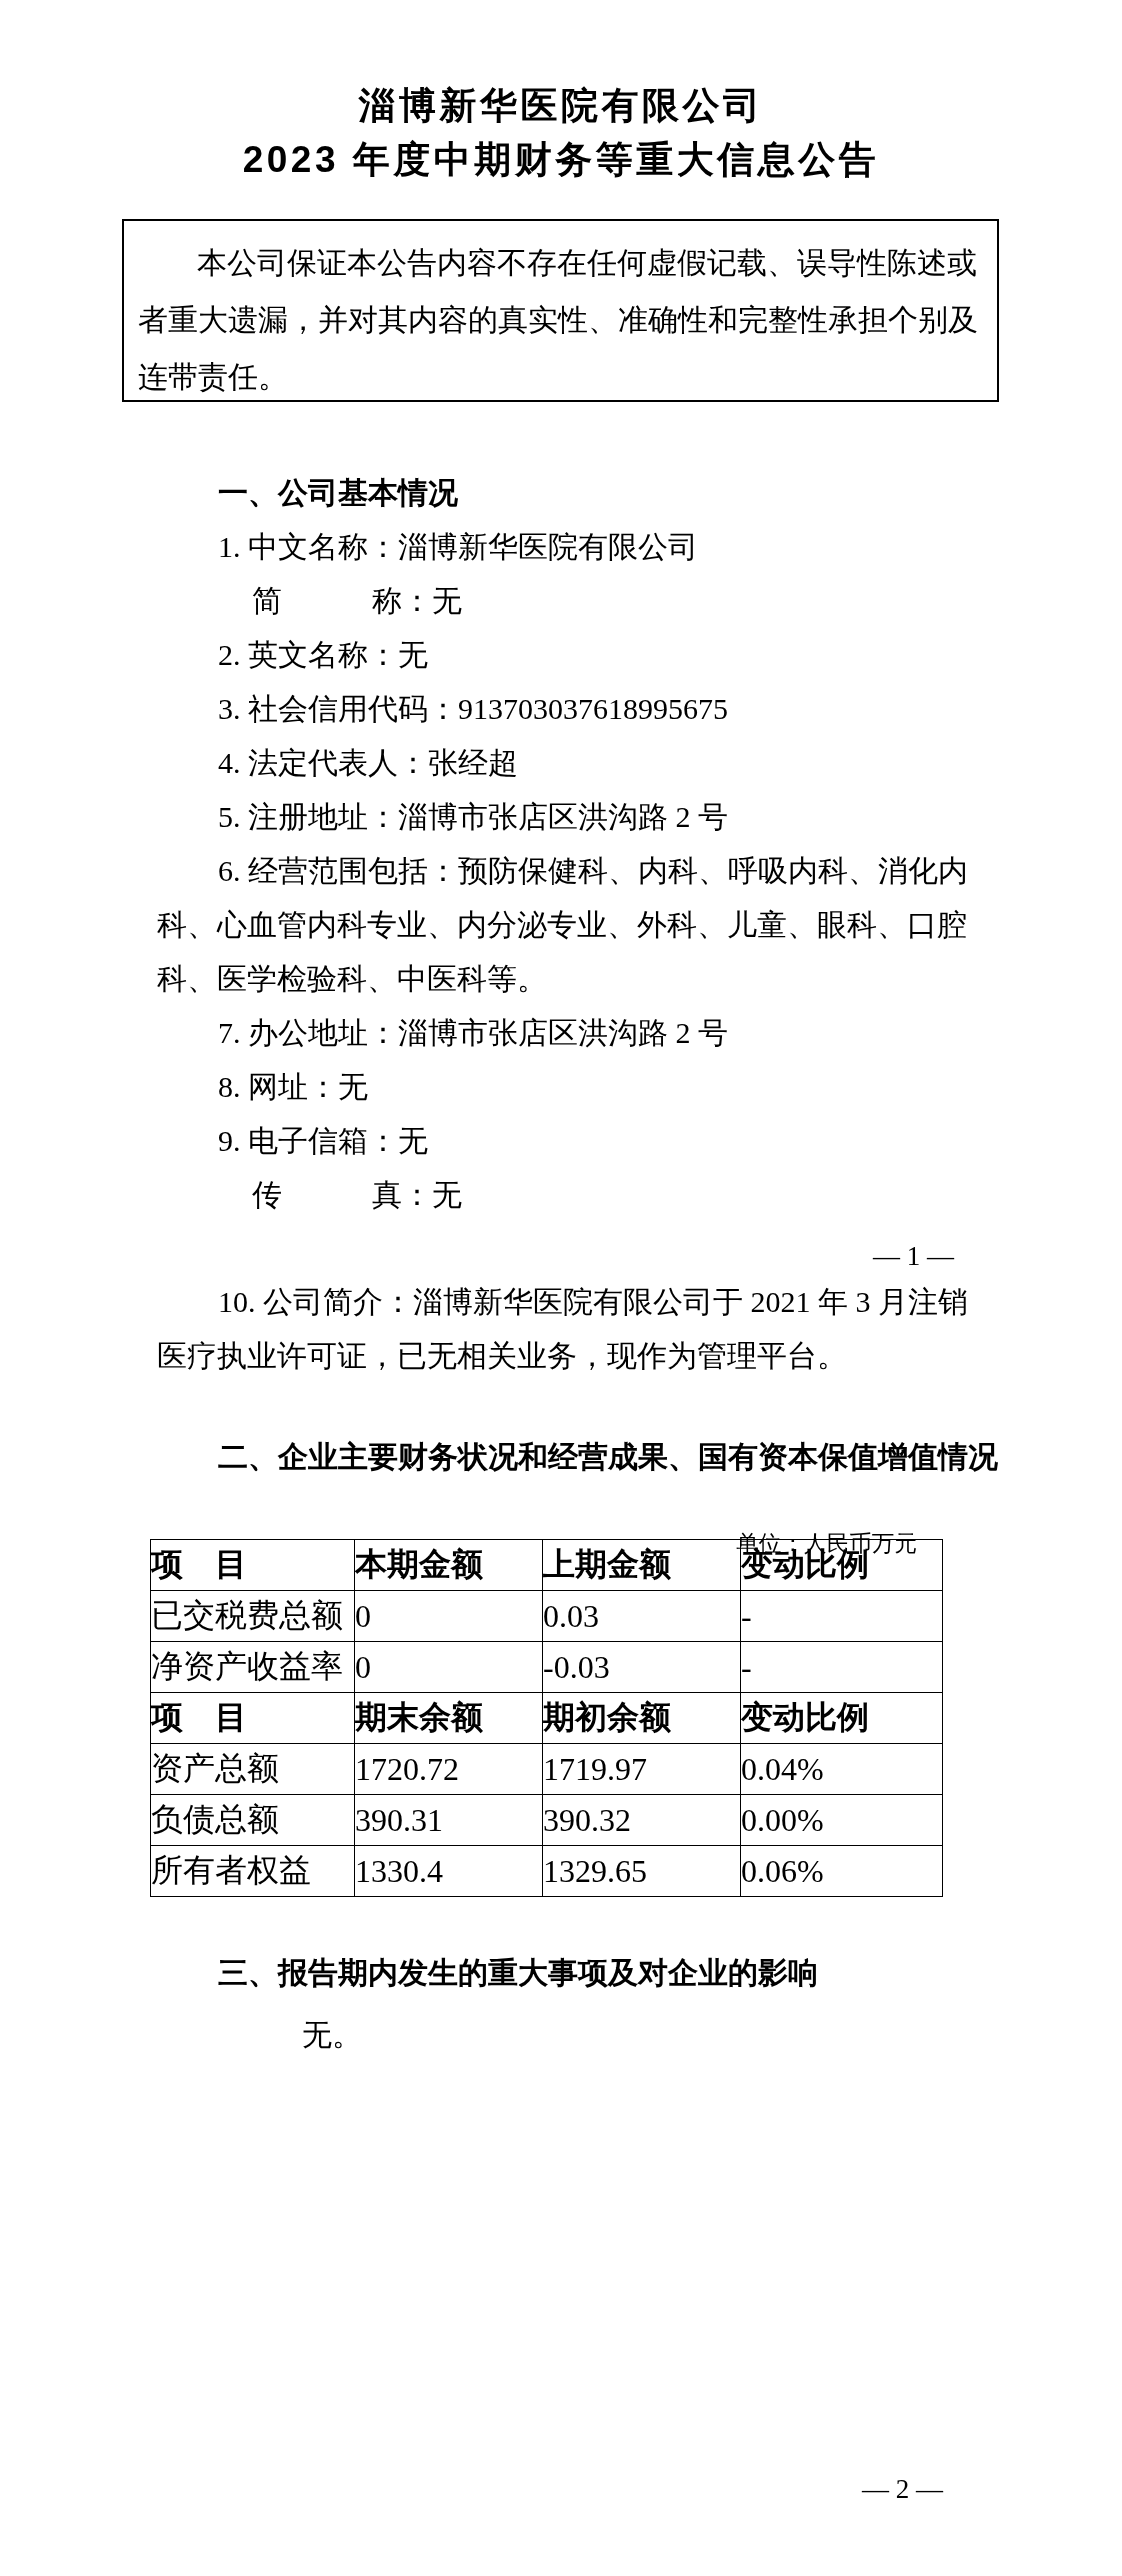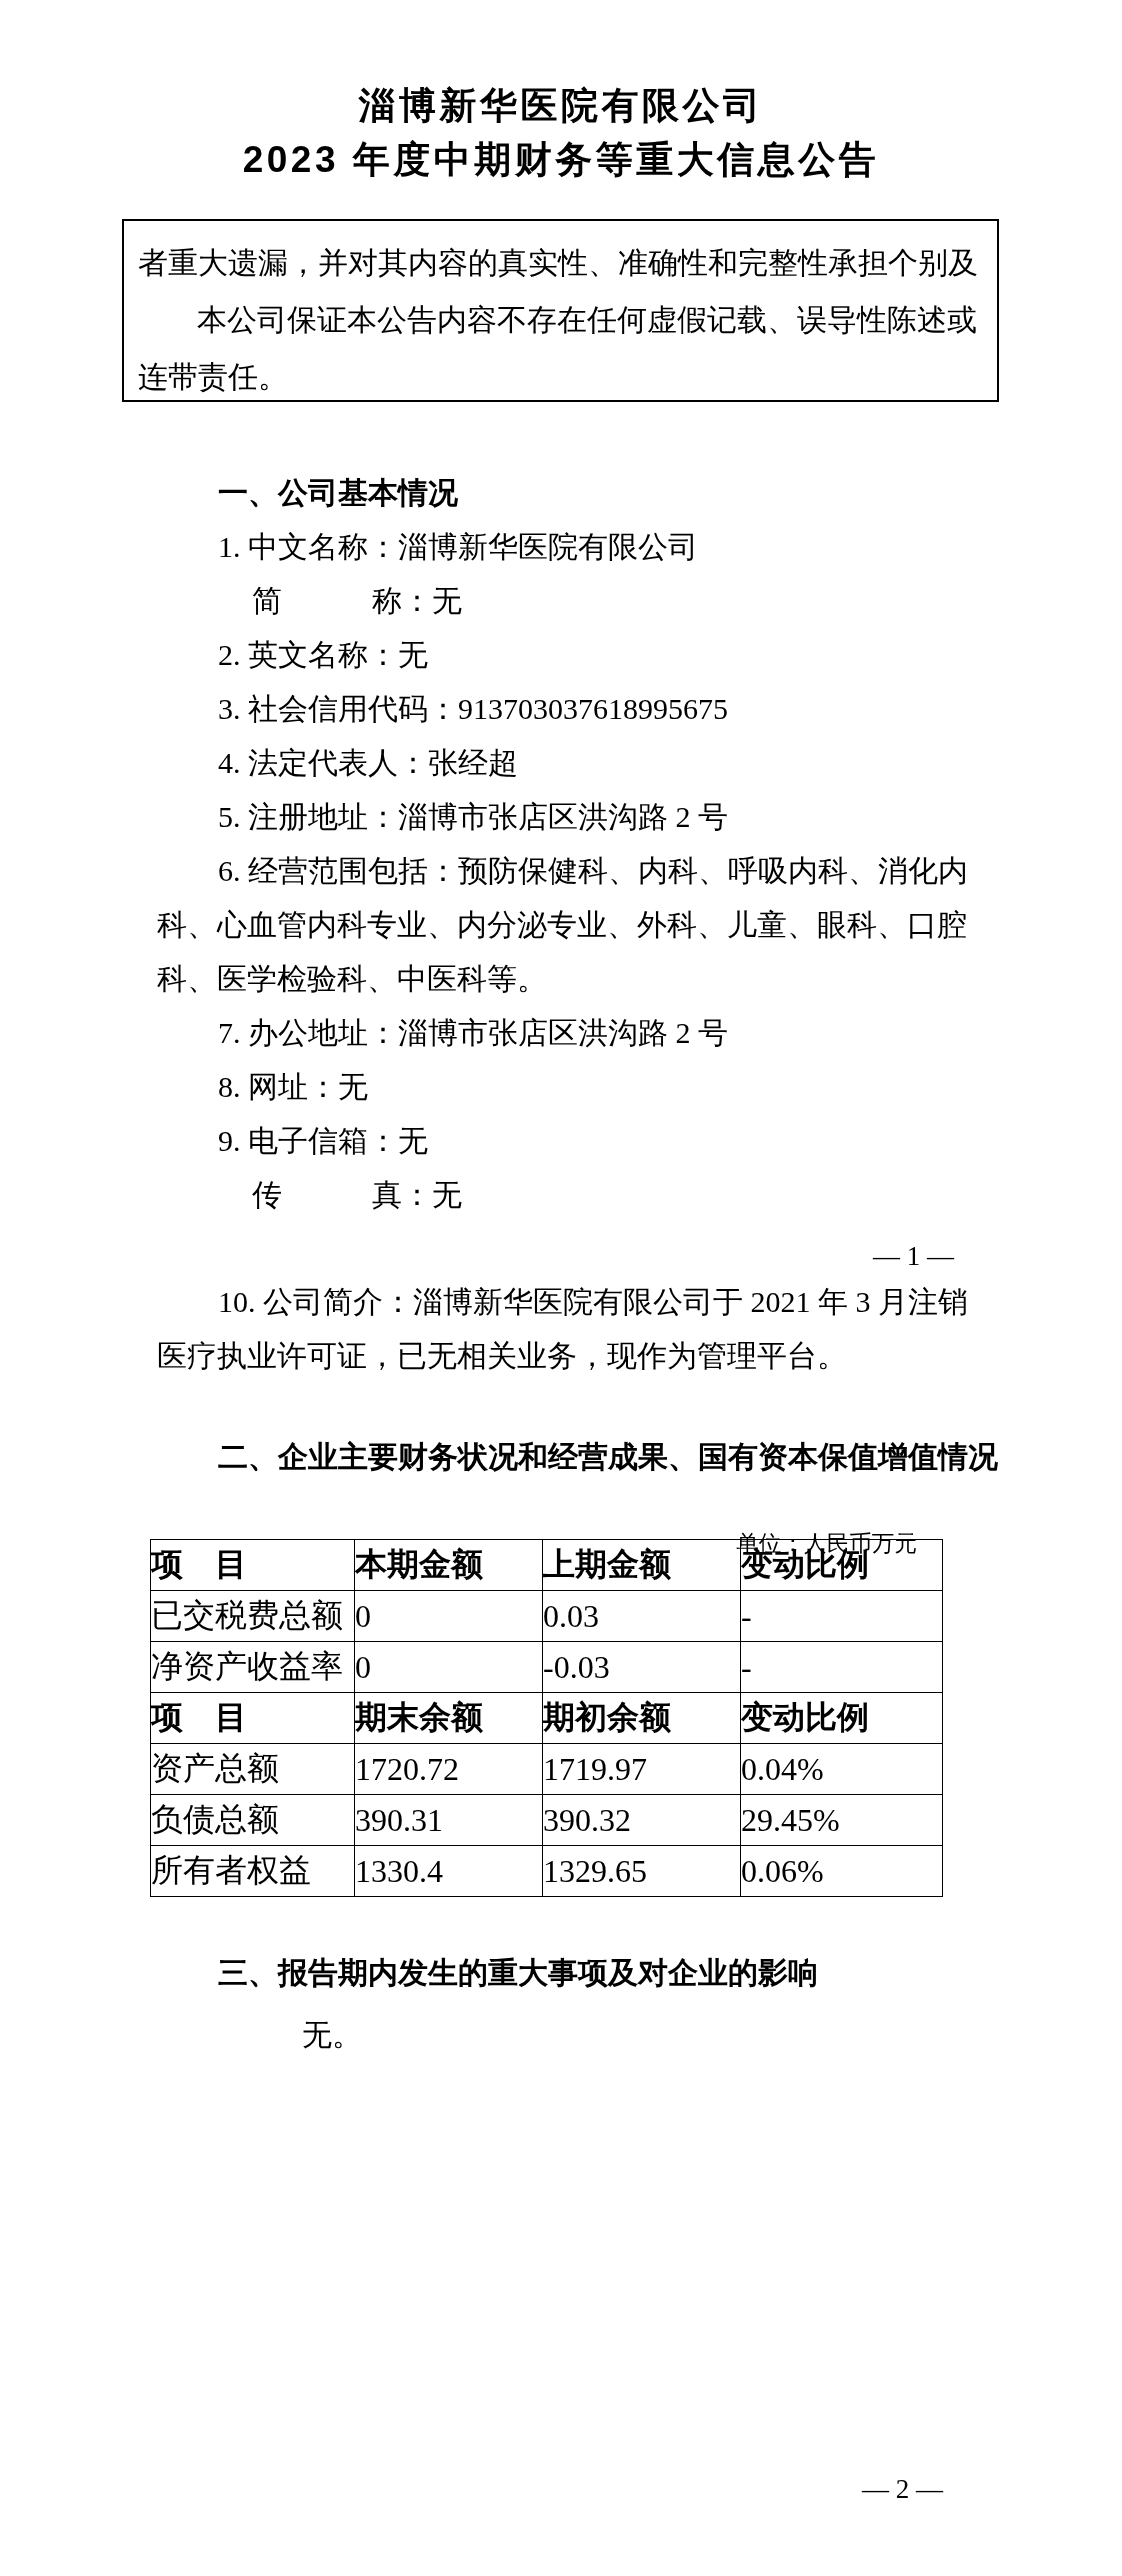--- a/index.html
+++ b/index.html
@@ -163,22 +163,22 @@
 <body>
 
 <div class="page">
 
   <div class="title-block">
     <div class="title-line">淄博新华医院有限公司</div>
     <div class="title-line">2023 年度中期财务等重大信息公告</div>
   </div>
 
   <div class="disclaimer">
+    <p class="d-line d-indent">本公司保证本公告内容不存在任何虚假记载、误导性陈述或</p>
     <p class="d-line">者重大遗漏，并对其内容的真实性、准确性和完整性承担个别及</p>
-    <p class="d-line d-indent">本公司保证本公告内容不存在任何虚假记载、误导性陈述或</p>
     <p class="d-line">连带责任。</p>
   </div>
 
   <div class="sec1">
     <div class="line ind2 sec-heading-text">一、公司基本情况</div>
     <div class="line ind2">1. 中文名称：淄博新华医院有限公司</div>
     <div class="line ind3">简　　　称：无</div>
     <div class="line ind2">2. 英文名称：无</div>
     <div class="line ind2">3. 社会信用代码：913703037618995675</div>
     <div class="line ind2">4. 法定代表人：张经超</div>
@@ -238,21 +238,21 @@
       <tr>
         <td>资产总额</td>
         <td>1720.72</td>
         <td>1719.97</td>
         <td>0.04%</td>
       </tr>
       <tr>
         <td>负债总额</td>
         <td>390.31</td>
         <td>390.32</td>
-        <td>29.45%</td>
+        <td>0.00%</td>
       </tr>
       <tr>
         <td>所有者权益</td>
         <td>1330.4</td>
         <td>1329.65</td>
         <td>0.06%</td>
       </tr>
     </tbody>
   </table>
 

